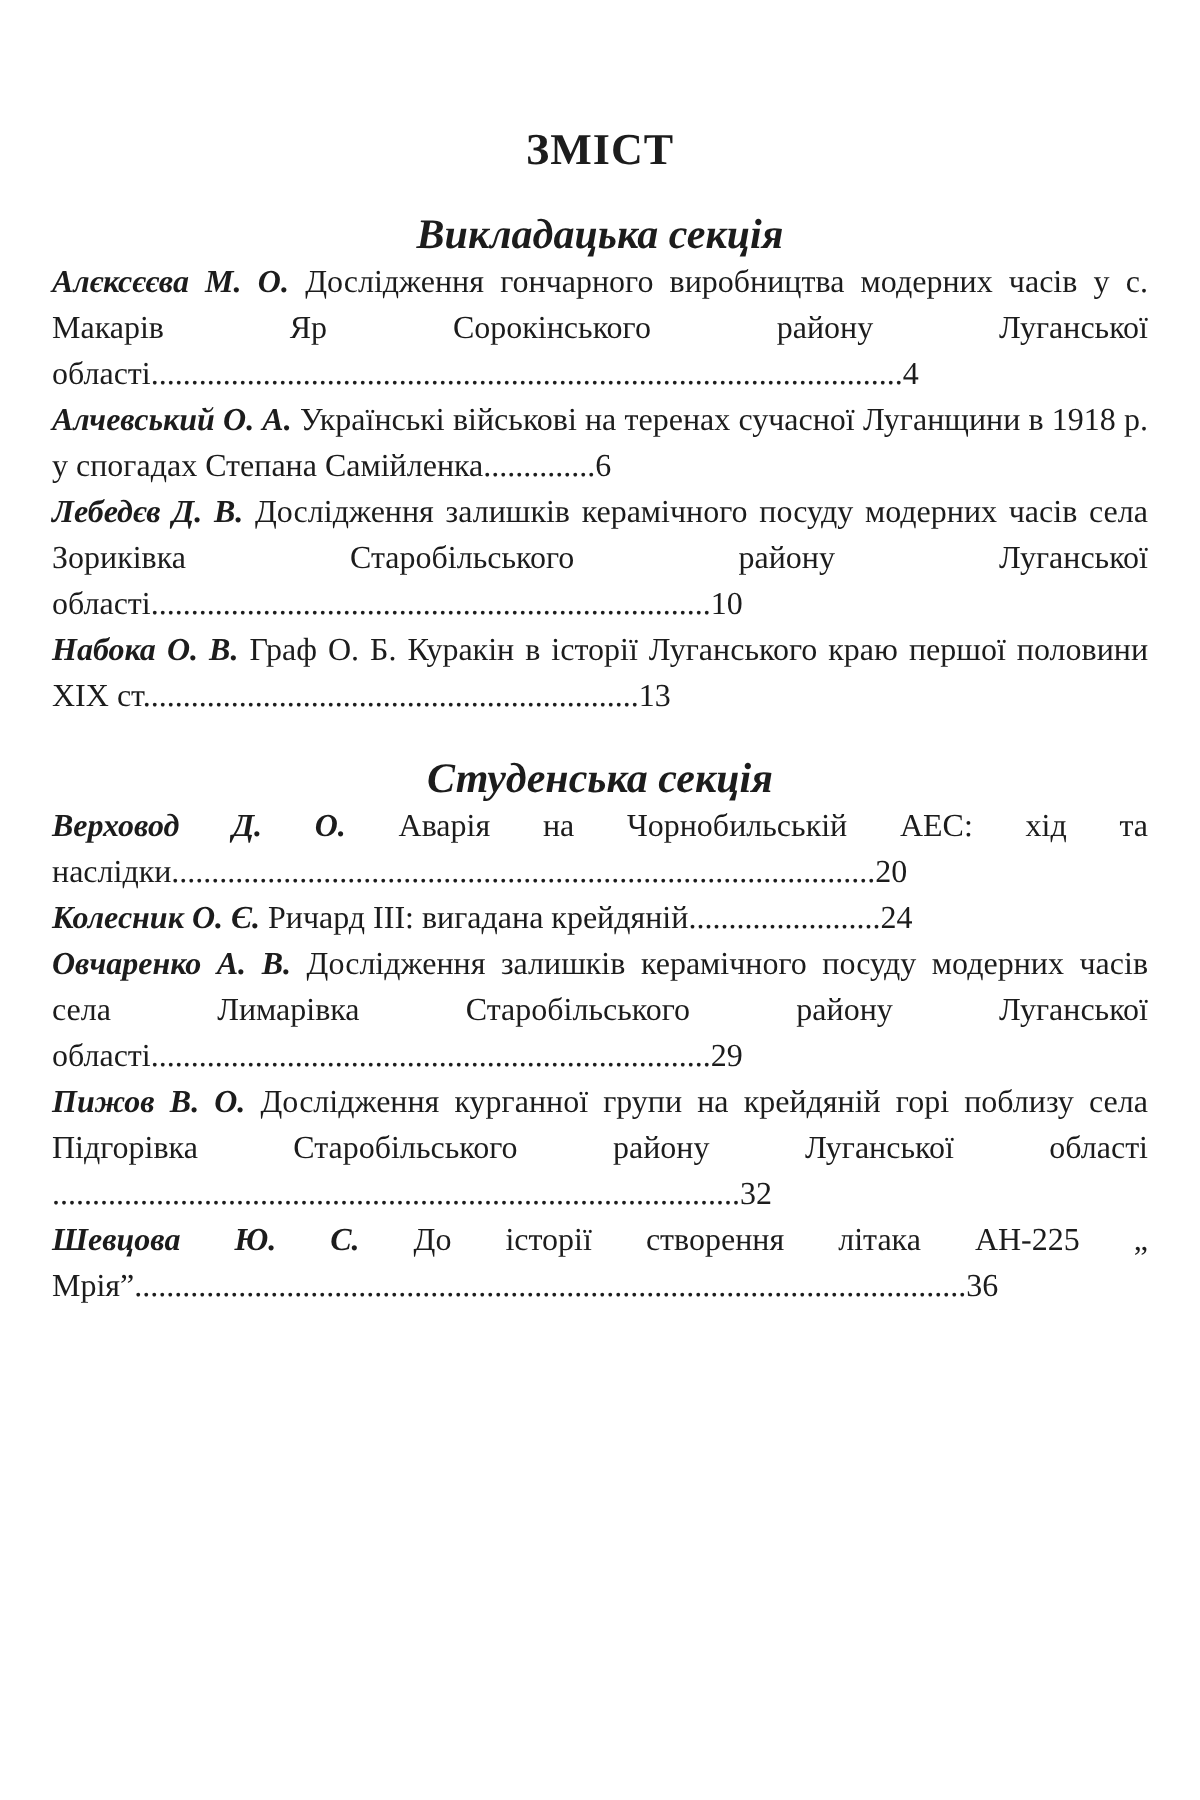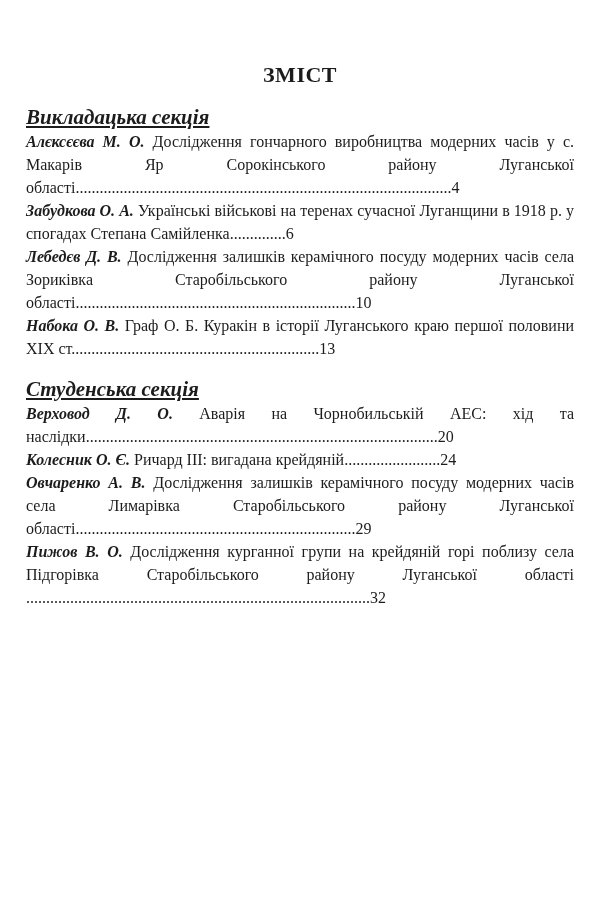--- a/index.html
+++ b/index.html
@@ -28,21 +28,21 @@
     letter-spacing: 0.5px;
   }
   .section { margin: 0; }
   .section + .section .section-heading { margin-top: 16px; }
   .section-heading {
     margin: 0;
     font-size: 21px;
     line-height: 26px;
     font-weight: bold;
     font-style: italic;
-    text-decoration: underline;
+    text-align: center;
   }
   .entry {
     margin: 0;
     font-size: 16px;
     line-height: 23px;
     text-align: justify;
   }
   .entry .author {
     font-weight: bold;
     font-style: italic;
@@ -56,37 +56,38 @@
 <body>
 
 <div class="page">
   <h1 class="doc-title">ЗМІСТ</h1>
   <div id="sections">
   <section class="section">
     <h2 class="section-heading">Викладацька секція</h2>
     <div class="entries">
   <p class="entry"><span class="author">Алєксєєва М. О.</span><span class="body"> Дослідження гончарного виробництва модерних часів у с. Макарів Яр Сорокінського району Луганської області</span><span class="leader">..............................................................................................</span><span class="pagenum">4</span></p>
 
-  <p class="entry"><span class="author">Забудкова О. А.</span><span class="body"> Українські військові на теренах сучасної Луганщини в 1918 р. у спогадах Степана Самійленка</span><span class="leader">..............</span><span class="pagenum">6</span></p>
+  <p class="entry"><span class="author">Алчевський О. А.</span><span class="body"> Українські військові на теренах сучасної Луганщини в 1918 р. у спогадах Степана Самійленка</span><span class="leader">..............</span><span class="pagenum">6</span></p>
 
   <p class="entry"><span class="author">Лебедєв Д. В.</span><span class="body"> Дослідження залишків керамічного посуду модерних часів села Зориківка Старобільського району Луганської області</span><span class="leader">......................................................................</span><span class="pagenum">10</span></p>
 
   <p class="entry"><span class="author">Набока О. В.</span><span class="body"> Граф О. Б. Куракін в історії Луганського краю першої половини XIX ст</span><span class="leader">..............................................................</span><span class="pagenum">13</span></p>
 </div>
   </section>
 
   <section class="section">
     <h2 class="section-heading">Студенська секція</h2>
     <div class="entries">
 
   <p class="entry"><span class="author">Верховод Д. О.</span><span class="body"> Аварія на Чорнобильській АЕС: хід та наслідки</span><span class="leader">........................................................................................</span><span class="pagenum">20</span></p>
 
   <p class="entry"><span class="author">Колесник О. Є.</span><span class="body"> Ричард III: вигадана крейдяній</span><span class="leader">........................</span><span class="pagenum">24</span></p>
 
   <p class="entry"><span class="author">Овчаренко А. В.</span><span class="body"> Дослідження залишків керамічного посуду модерних часів села Лимарівка Старобільського району Луганської області</span><span class="leader">......................................................................</span><span class="pagenum">29</span></p>
 
   <p class="entry"><span class="author">Пижов В. О.</span><span class="body"> Дослідження курганної групи на крейдяній горі поблизу села Підгорівка Старобільського району Луганської області</span><span class="leader"> ......................................................................................</span><span class="pagenum">32</span></p>
 
 
+  <p class="entry"><span class="author">Шевцова Ю. С.</span><span class="body"> До історії створення літака АН-225 „ Мрія”</span><span class="leader">........................................................................................................</span><span class="pagenum">36</span></p>
 </div>
   </section>
 </div>
 </div>
 
 </body></html>

